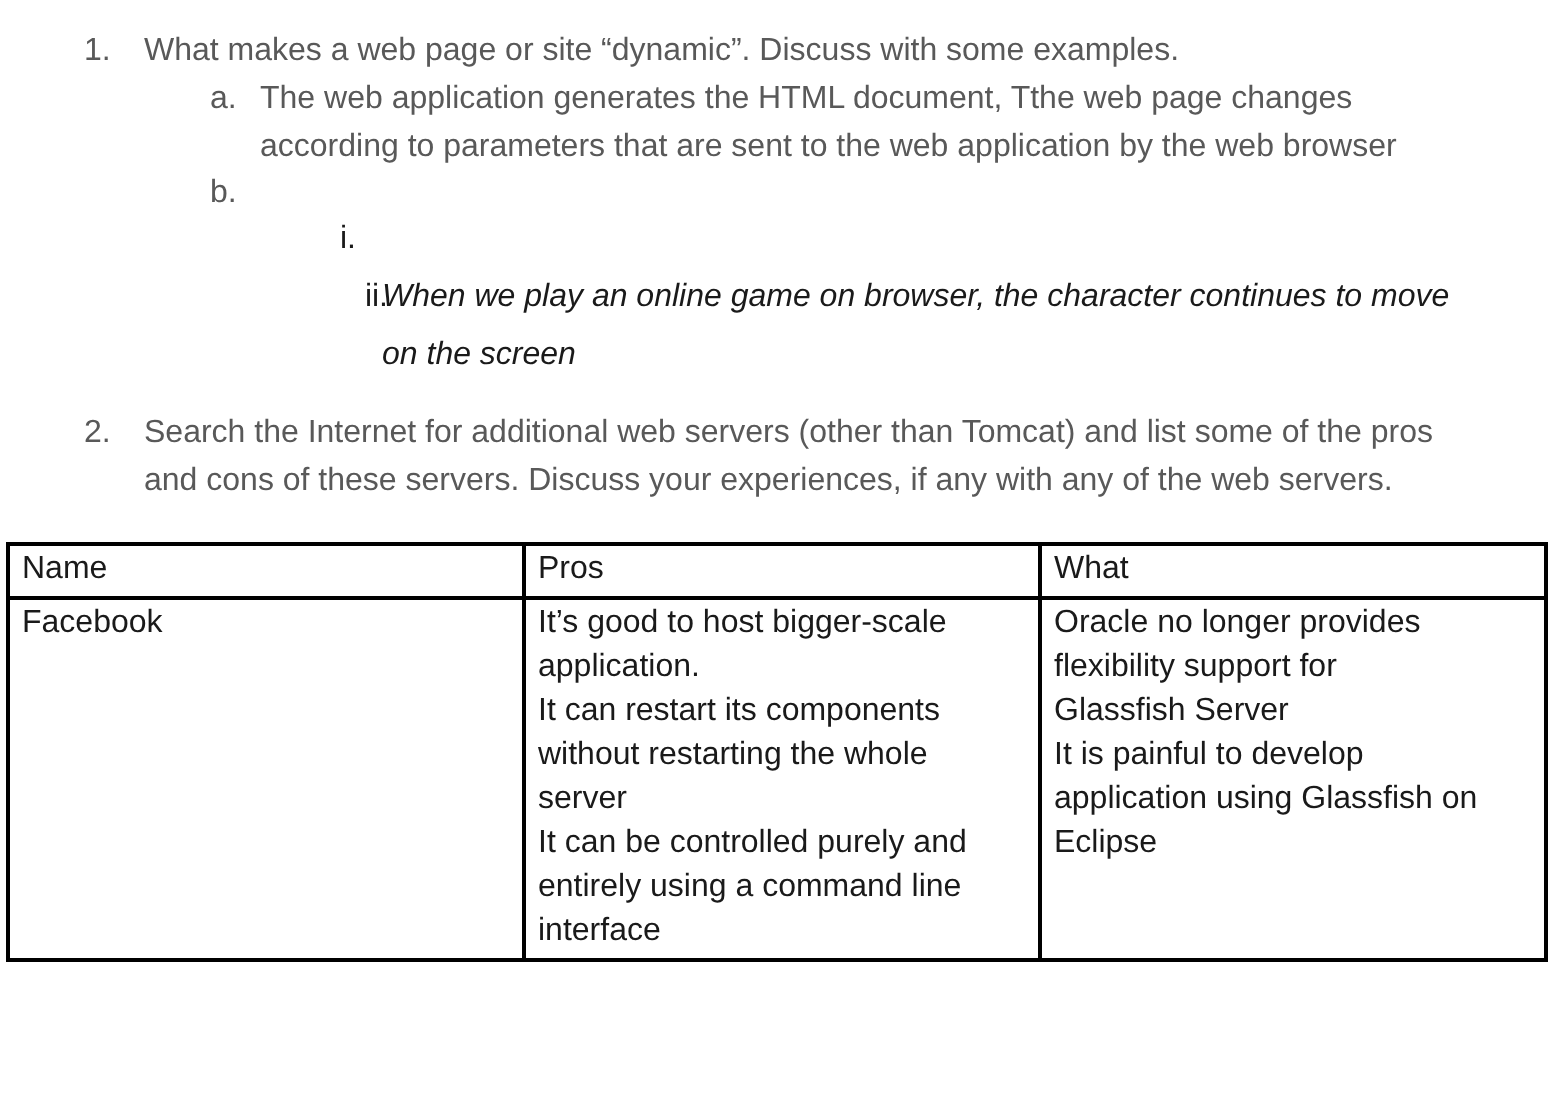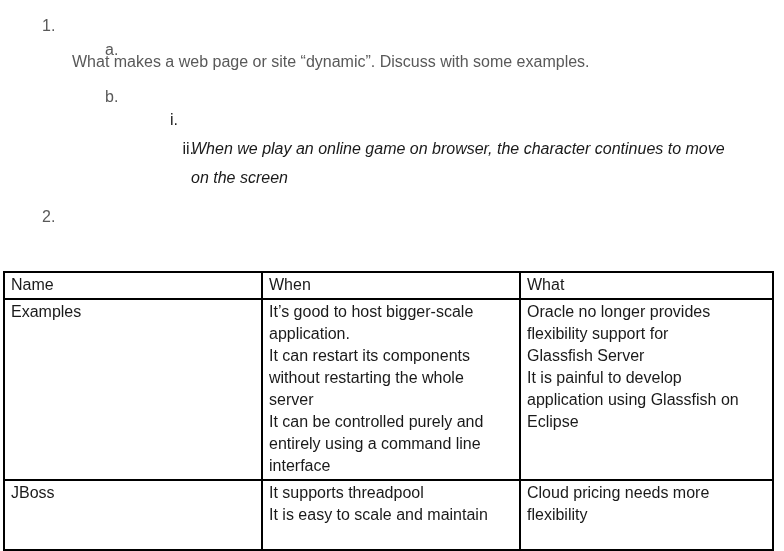--- a/index.html
+++ b/index.html
@@ -44,68 +44,65 @@
   table.servers thead tr { height: 26px; margin-top: 20px; }
   table.servers tr.row-glassfish { height: 175px; }
   table.servers tr.row-jboss { height: 70px; }
 </style>
 </head>
 <body>
 
 <div class="page">
 
   <div class="abs gray" style="left:42px; top:14px; width:26px;">1.</div>
-  <div class="abs gray" style="left:72px; top:14px; width:690px;margin-top:36px;">What makes a web page or site “dynamic”. Discuss with some examples.</div>
+  <div class="abs gray" style="left:72px; top:14px; width:690px;">What makes a web page or site “dynamic”. Discuss with some examples.</div>
 
   <div class="abs gray" style="left:105px; top:38px; width:22px;">a.</div>
+  <div class="abs gray" style="left:130px; top:38px; width:640px;">The web application generates the HTML document, Tthe web page changes
+according to parameters that are sent to the web application by the web browser</div>
 
   <div class="abs gray" style="left:105px; top:85px; width:22px;">b.</div>
 
   <div class="abs dark ex marker-right" style="left:150px; top:105px; width:28px;">i.</div>
 
   <div class="abs dark ex marker-right" style="left:166px; top:134px; width:28px;">ii.</div>
   <div class="abs dark ex" style="left:191px; top:134px; width:590px;font-style:italic;">When we play an online game on browser, the character continues to move
 on the screen</div>
 
   <div class="abs gray" style="left:42px; top:205px; width:26px;">2.</div>
+  <div class="abs gray" style="left:72px; top:205px; width:695px;">Search the Internet for additional web servers (other than Tomcat) and list some of the pros
+and cons of these servers. Discuss your experiences, if any with any of the web servers.</div>
 
   <table class="servers">
     <colgroup>
       <col style="width:258px">
       <col style="width:258px">
       <col style="width:253px">
     </colgroup>
     <thead>
       <tr>
         <th>Name</th>
-        <th>When</th>
+        <th>Pros</th>
         <th>What</th>
       </tr>
     </thead>
     <tbody>
       <tr class="row-glassfish">
-        <td>Examples</td>
+        <td>Facebook</td>
         <td>It’s good to host bigger-scale
 application.
 It can restart its components
 without restarting the whole
 server
 It can be controlled purely and
 entirely using a command line
 interface</td>
         <td>Oracle no longer provides
 flexibility support for
 Glassfish Server
 It is painful to develop
 application using Glassfish on
 Eclipse</td>
       </tr>
-      <tr class="row-jboss">
-        <td>JBoss</td>
-        <td>It supports threadpool
-It is easy to scale and maintain</td>
-        <td>Cloud pricing needs more
-flexibility</td>
-      </tr>
     </tbody>
   </table>
 
 </div>
 
 </body></html>

